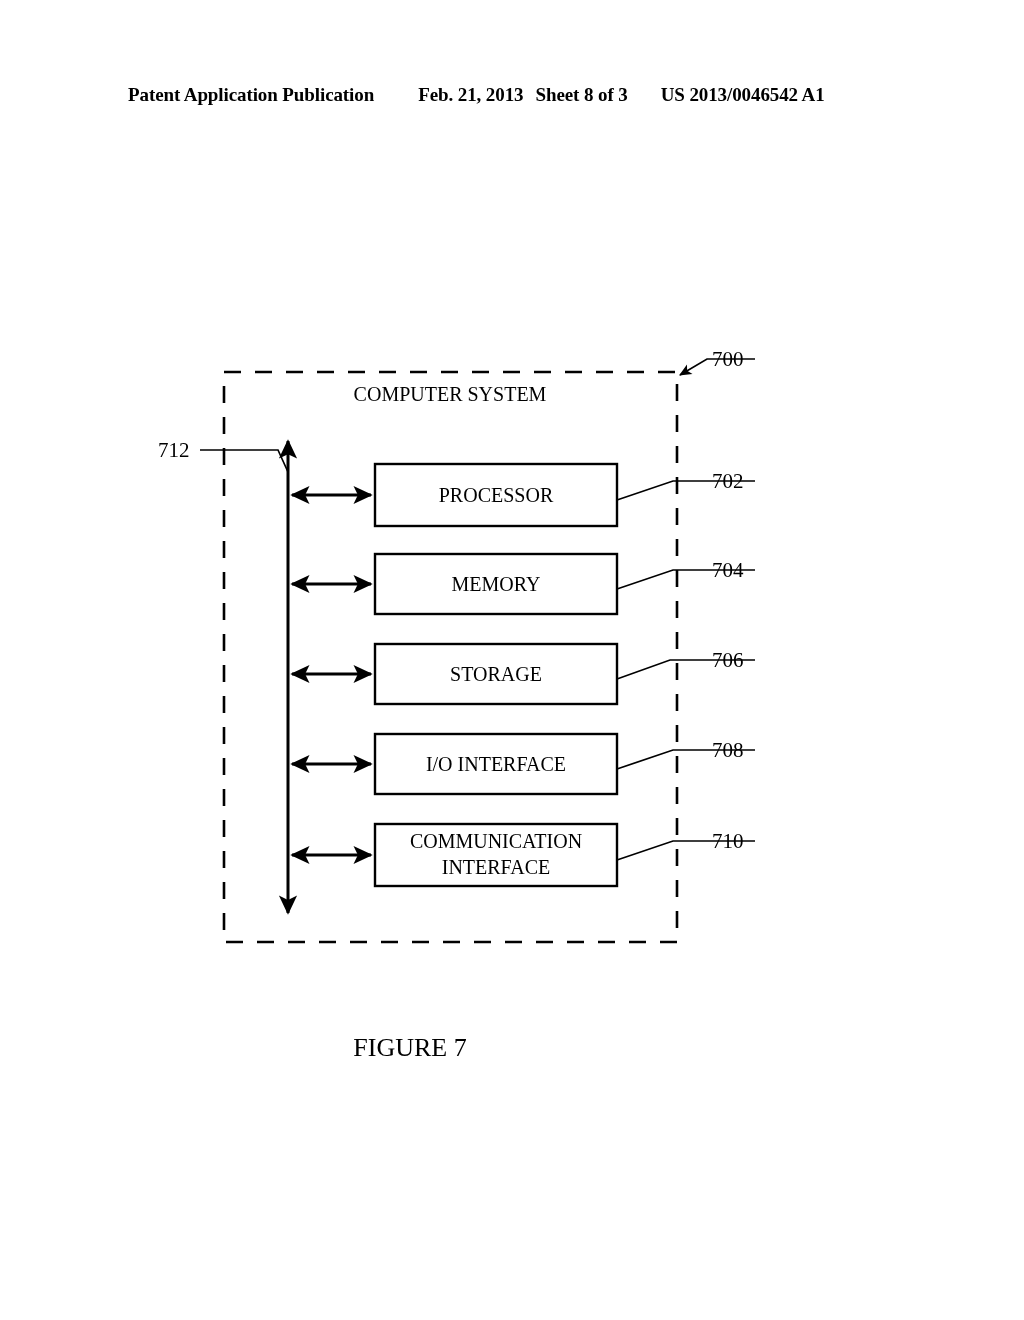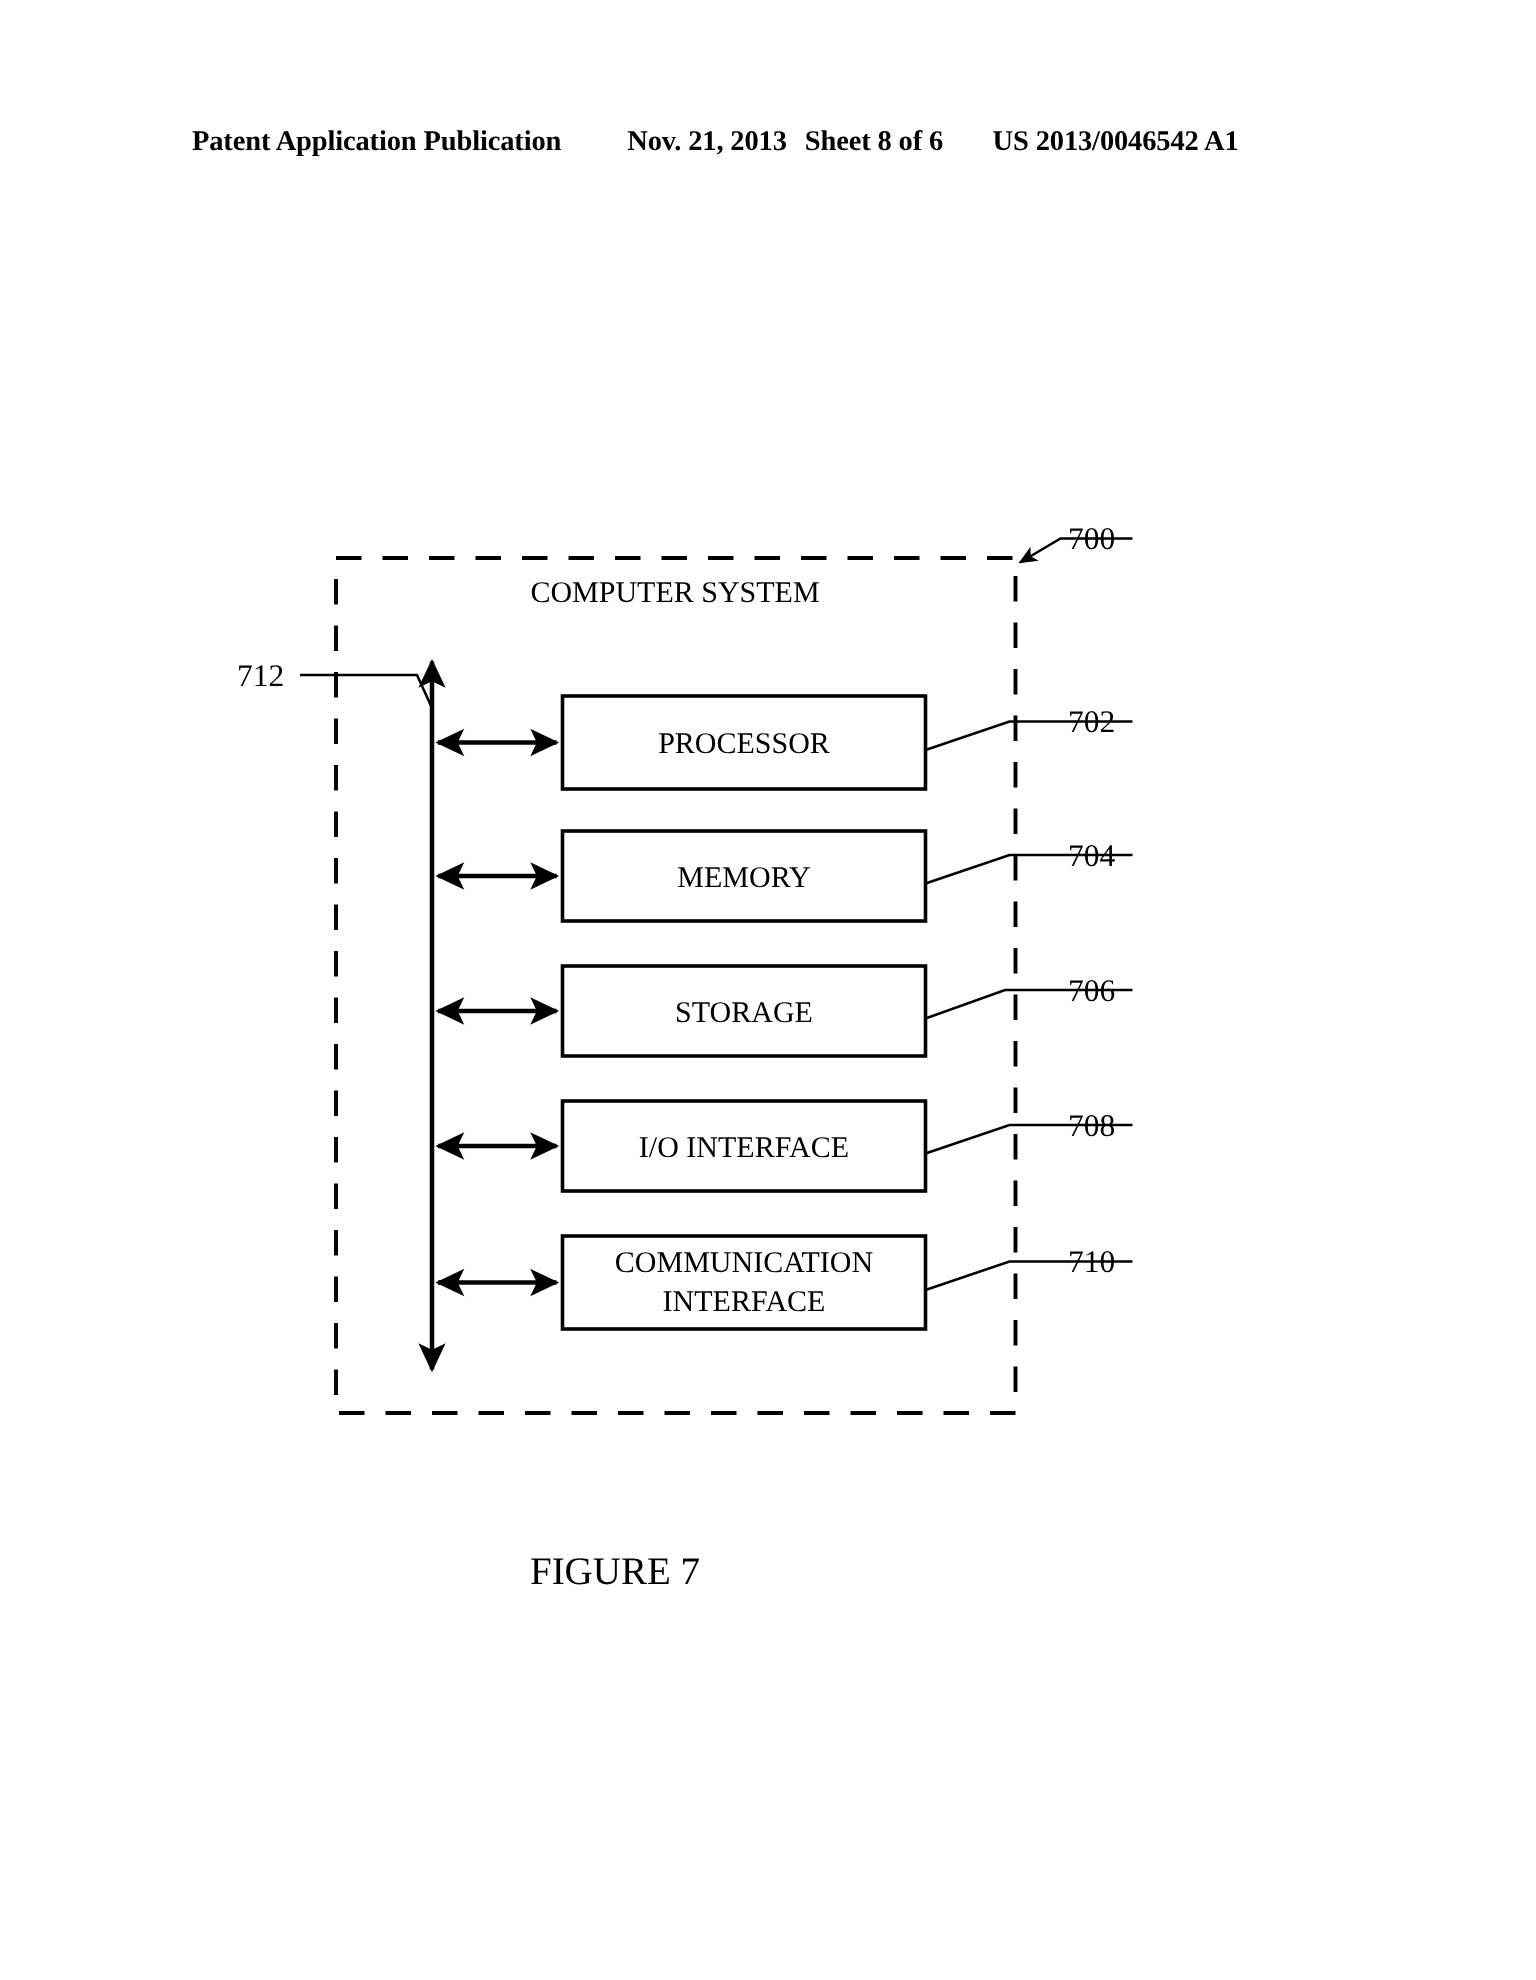--- a/index.html
+++ b/index.html
@@ -105,21 +105,21 @@
   }
 </style>
 </head>
 <body>
 
 <div class="page">
 
   <div class="header">
     <span class="pub">Patent Application Publication</span>
     <span class="mid">
-      <span class="date">Nov. 21, 2013</span><span class="sheet">Sheet 8 of 6</span>
+      <span class="date">Feb. 21, 2013</span><span class="sheet">Sheet 8 of 3</span>
     </span>
     <span class="docnum">US 2013/0046542 A1</span>
   </div>
 
   <div class="figure-wrap">
     <svg class="figure" viewBox="0 0 1024 1320" xmlns="http://www.w3.org/2000/svg">
       <defs>
         <marker id="arrowEnd" viewBox="0 0 12 12" refX="10.5" refY="6" markerWidth="7" markerHeight="7" orient="auto-start-reverse">
           <path d="M 0.5 0.8 L 11.5 6 L 0.5 11.2 L 3 6 Z" fill="#000000"></path>
         </marker>

